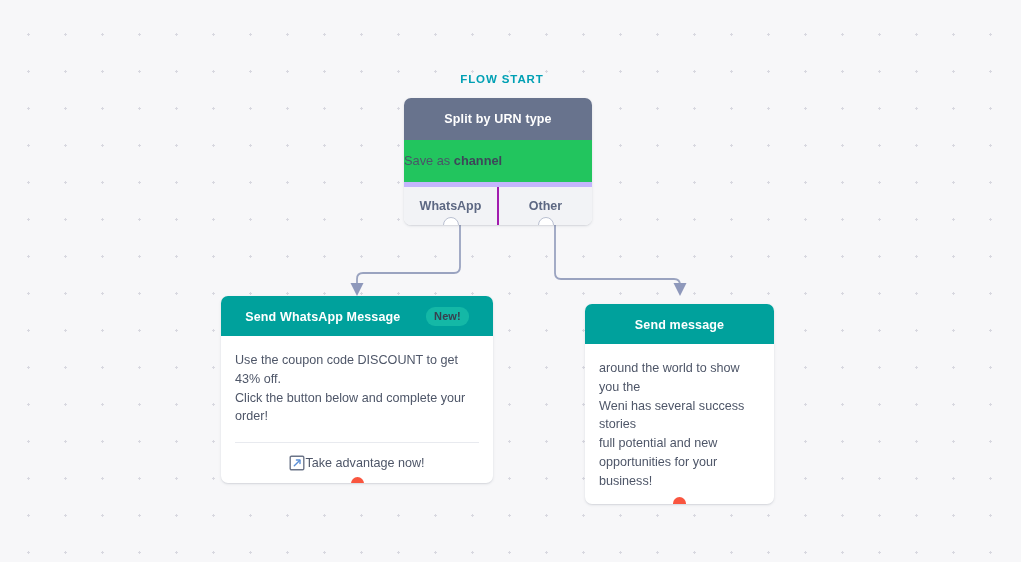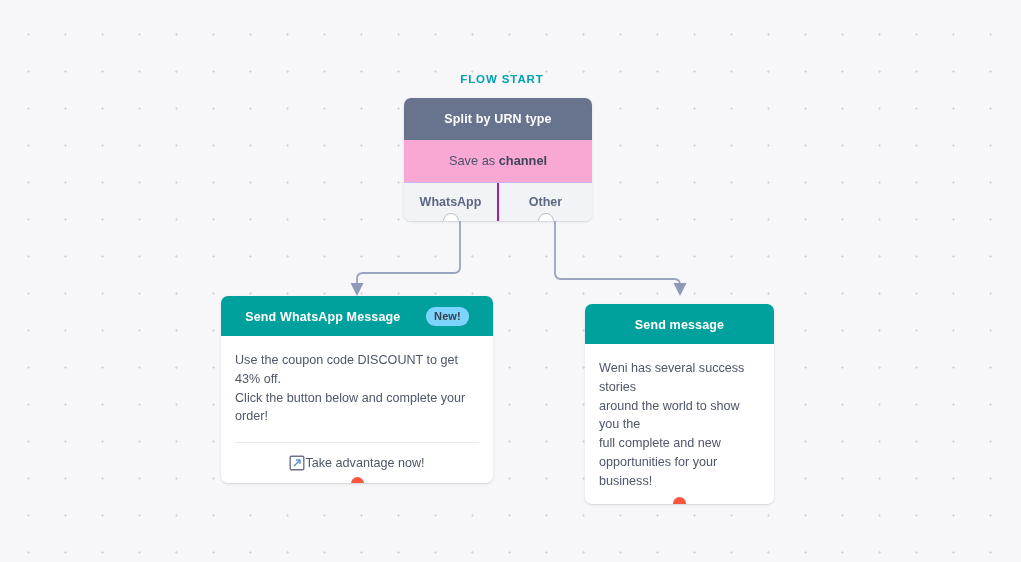--- a/index.html
+++ b/index.html
@@ -72,27 +72,26 @@
     left: 404px;
     top: 98px;
     width: 188px;
   }
   #split-node .node-header {
     background: #68738d;
     height: 42px;
     line-height: 42px;
   }
   .split-body {
-    background: #f9a8d4;
+    background: #22c55e;
     height: 42px;
     line-height: 42px;
-    text-align: center;
     font-size: 12.8px;
     color: #4a5568;
-    border-bottom: 1px solid #c4b5fd;
+    border-bottom: 5px solid #c4b5fd;
   }
   .split-body .rule-strong {
     font-weight: bold;
     color: #3d4759;
   }
   .split-exits {
     display: flex;
     background: #f2f3f6;
     height: 38px;
     font-weight: bold;
@@ -153,21 +152,21 @@
   #msg-node {
     left: 585px;
     top: 304px;
     width: 189px;
   }
 
   .new-badge {
     display: inline-block;
     vertical-align: middle;
     margin-left: 22px;
-    background: #7dd3fc;
+    background: #14b8a6;
     color: #37404f;
     font-size: 11px;
     font-weight: bold;
     line-height: 1;
     padding: 4px 8px 4.5px 8px;
     border-radius: 9px;
     letter-spacing: 0.1px;
   }
   .header-title-text {
     vertical-align: middle;
@@ -248,21 +247,21 @@
       <span>Take advantage now!</span>
     </div>
     <span class="exit-red-dot"></span>
   </div>
 
   <div class="node msg-node" id="msg-node">
     <div class="node-header">
       <span class="header-title-text">Send message</span>
     </div>
     <div class="msg-body">
+      <div>around the world to show you the</div>
       <div>Weni has several success stories</div>
-      <div>around the world to show you the</div>
-      <div>full complete and new</div>
+      <div>full potential and new</div>
       <div>opportunities for your business!</div>
     </div>
     <span class="exit-red-dot"></span>
   </div>
 
 </div>
 
 </body></html>

